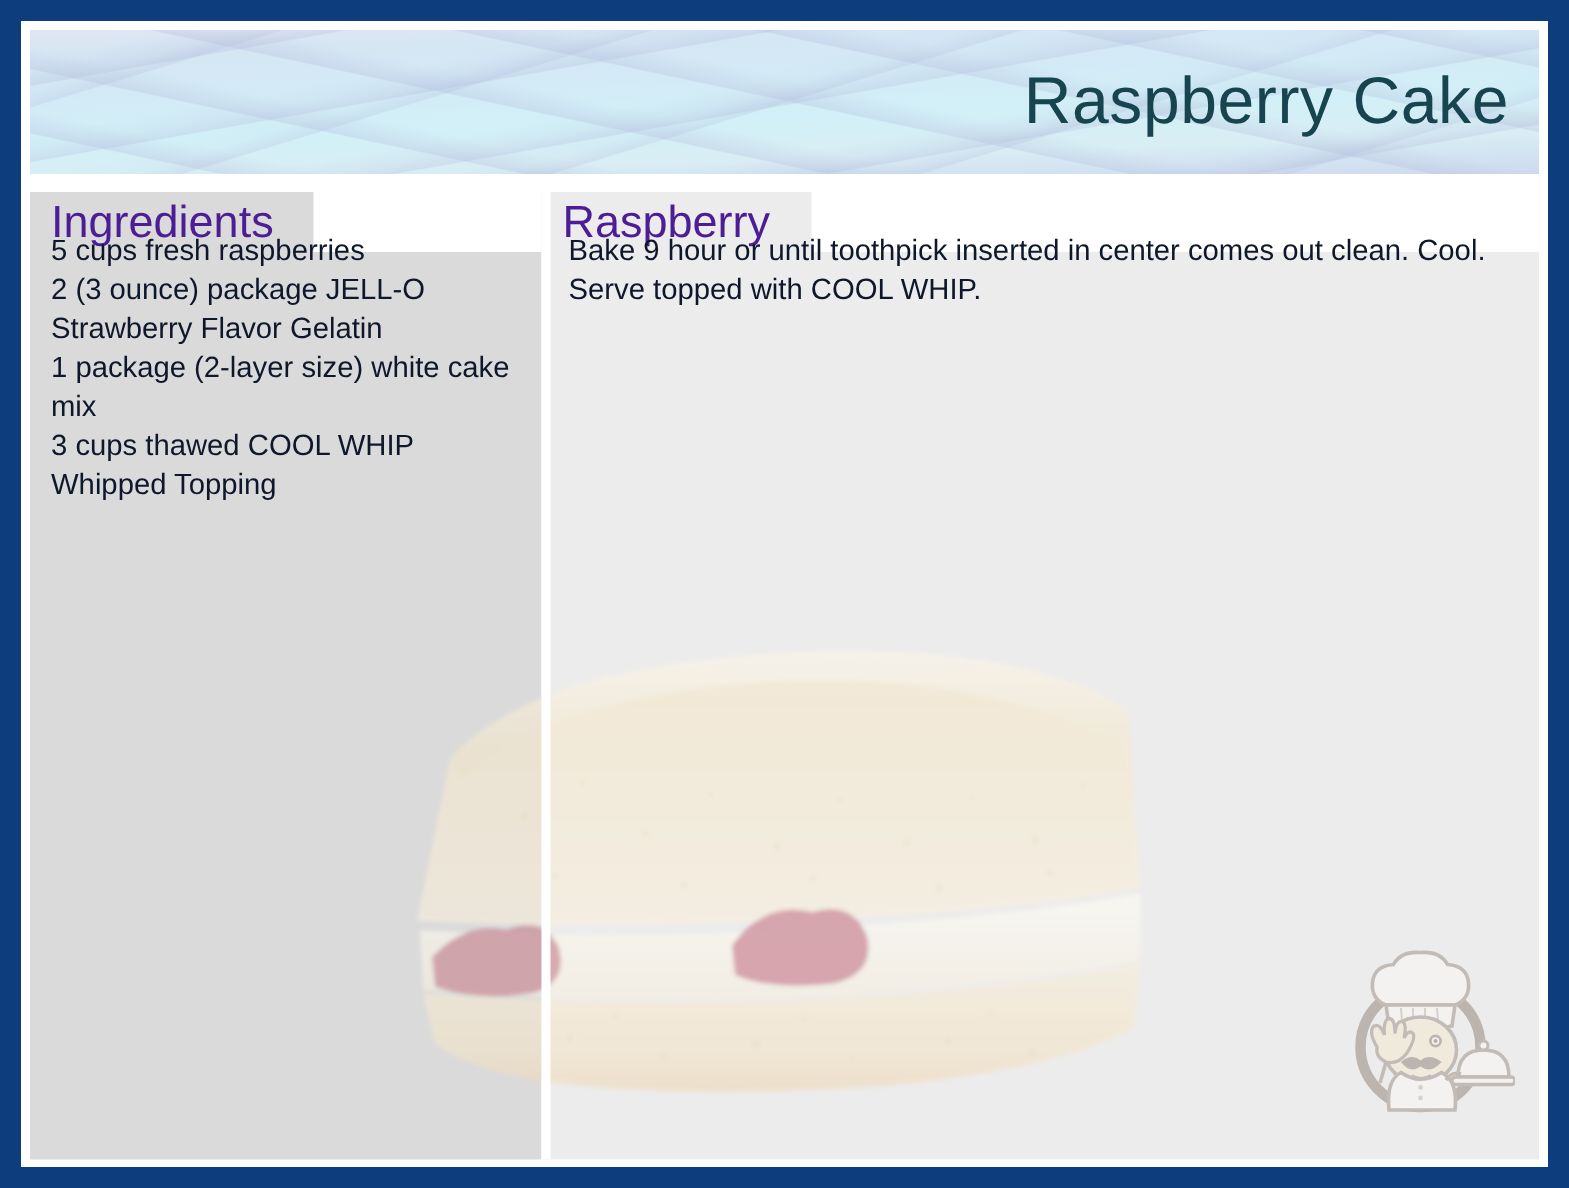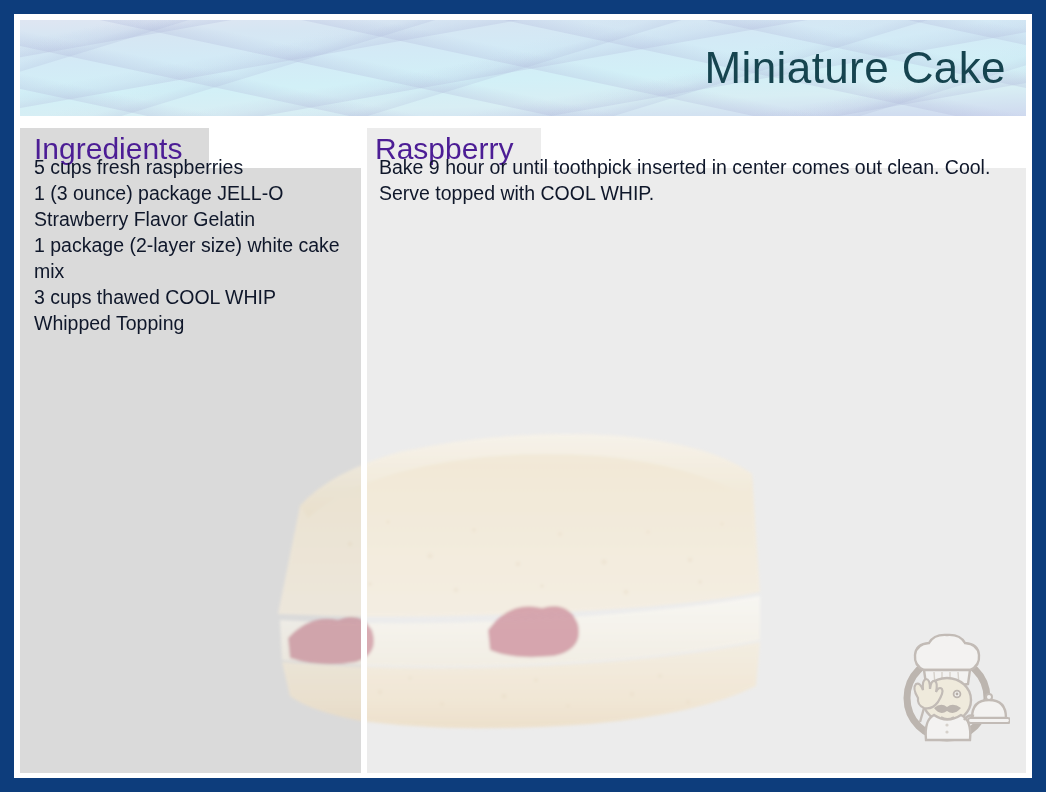--- a/index.html
+++ b/index.html
@@ -166,29 +166,29 @@
     opacity: 0.42;
     pointer-events: none;
   }
 </style>
 </head>
 <body>
 
 <div id="card">
 
   <div class="header-banner">
-    <div class="header-title">Miniature Cake</div>
+    <div class="header-title">Raspberry Cake</div>
   </div>
 
   <div class="panel" id="ingredients-panel">
     <div class="panel-body"></div>
     <div class="panel-tab">Ingredients</div>
     <div class="panel-content">
       <span class="ing-line">5 cups fresh raspberries</span>
-      <span class="ing-line">1 (3 ounce) package JELL-O Strawberry Flavor Gelatin</span>
+      <span class="ing-line">2 (3 ounce) package JELL-O Strawberry Flavor Gelatin</span>
       <span class="ing-line">1 package (2-layer size) white cake mix</span>
       <span class="ing-line">3 cups thawed COOL WHIP Whipped Topping</span>
     </div>
   </div>
 
   <div class="panel" id="directions-panel">
     <div class="panel-body"></div>
     <div class="panel-tab">Raspberry</div>
     <div class="panel-content">
       <p class="dir-para">Bake 9 hour or until toothpick inserted in center comes out clean. Cool. Serve topped with COOL WHIP.</p>

